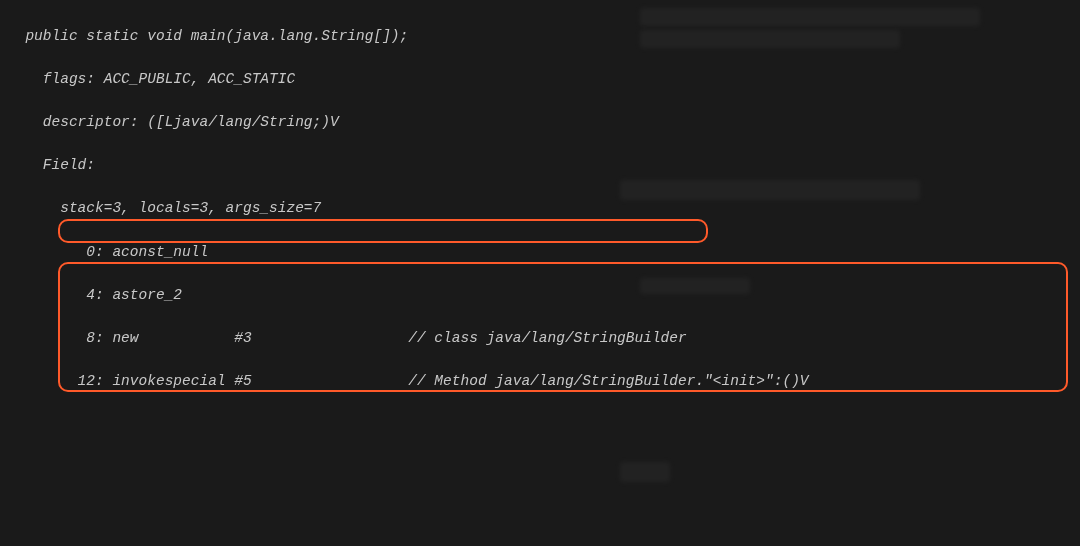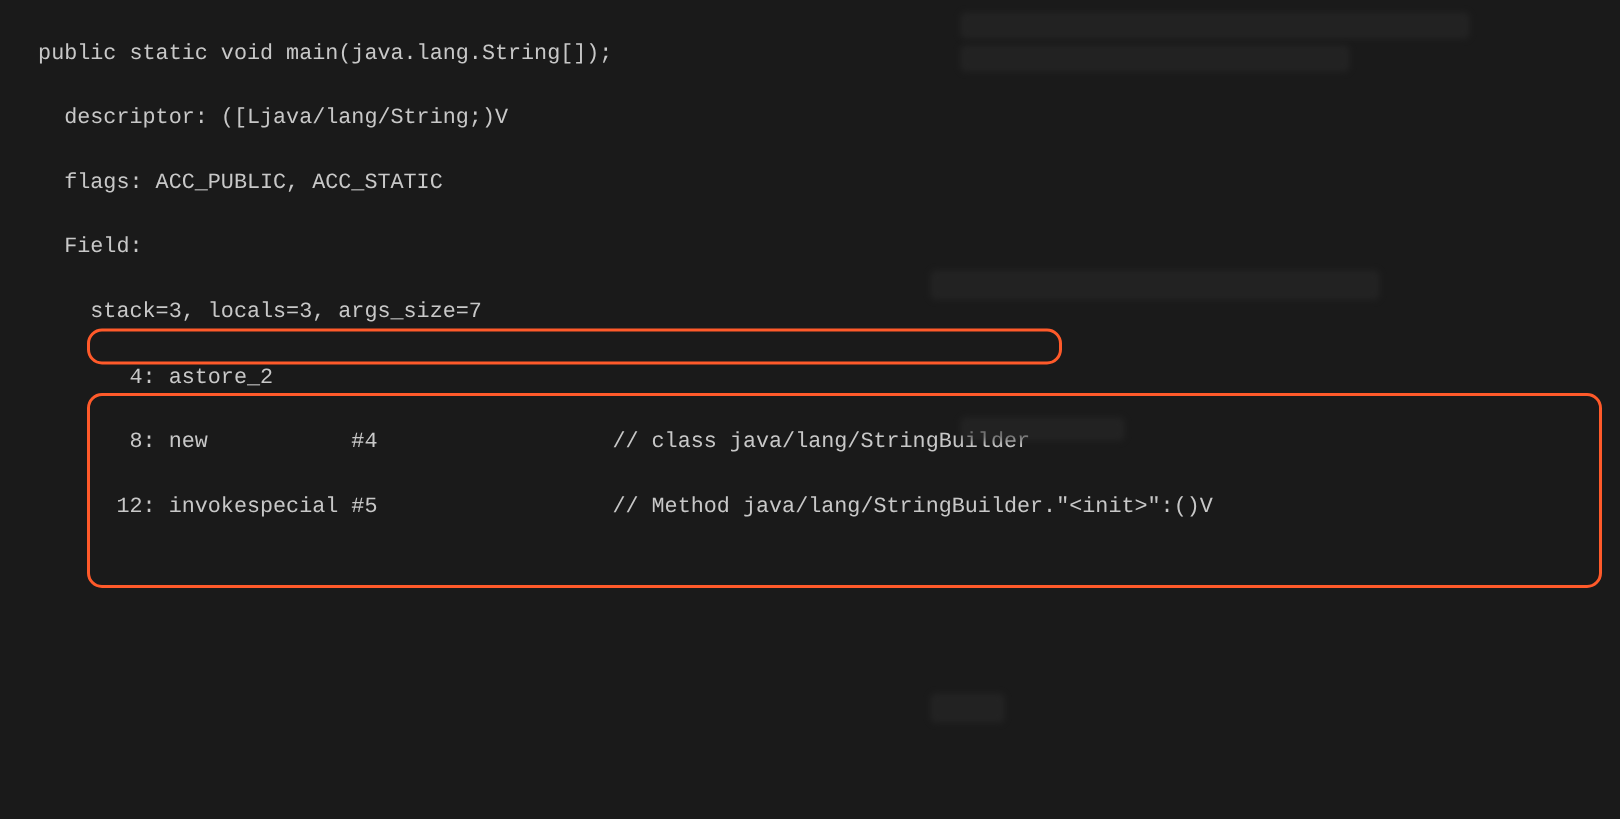--- a/index.html
+++ b/index.html
@@ -15,20 +15,21 @@
     overflow: hidden;
   }
   .code-container {
     position: relative;
     white-space: pre;
     padding: 4px 0 0 8px;
   }
   .line {
     display: block;
     height: 21.6px;
+    font-style: italic;
   }
   
   .hl {
     position: absolute;
     border: 2px solid #ff5a2a;
     border-radius: 10px;
     box-sizing: border-box;
     pointer-events: none;
   }
   
@@ -38,26 +39,27 @@
     filter: blur(2px);
     border-radius: 4px;
     opacity: 0.55;
   }
 </style>
 </head>
 <body>
 
 <div class="code-container">
 <span class="line">  public static void main(java.lang.String[]);</span>
+<span class="line">    flags: ACC_PUBLIC, ACC_STATIC</span>
 <span class="line">    descriptor: ([Ljava/lang/String;)V</span>
-<span class="line">    flags: ACC_PUBLIC, ACC_STATIC</span>
 <span class="line">    Field:</span>
 <span class="line">      stack=3, locals=3, args_size=7</span>
+<span class="line">         0: aconst_null</span>
 <span class="line">         4: astore_2</span>
-<span class="line">         8: new           #4                  // class java/lang/StringBuilder</span>
+<span class="line">         8: new           #3                  // class java/lang/StringBuilder</span>
 <span class="line">        12: invokespecial #5                  // Method java/lang/StringBuilder."&lt;init&gt;":()V</span>
 
 
 
 
 
 
 
 
 

